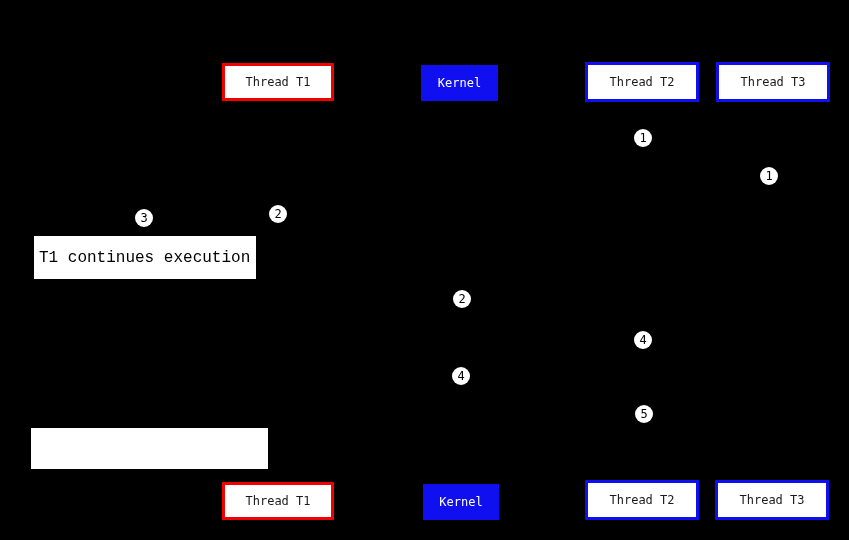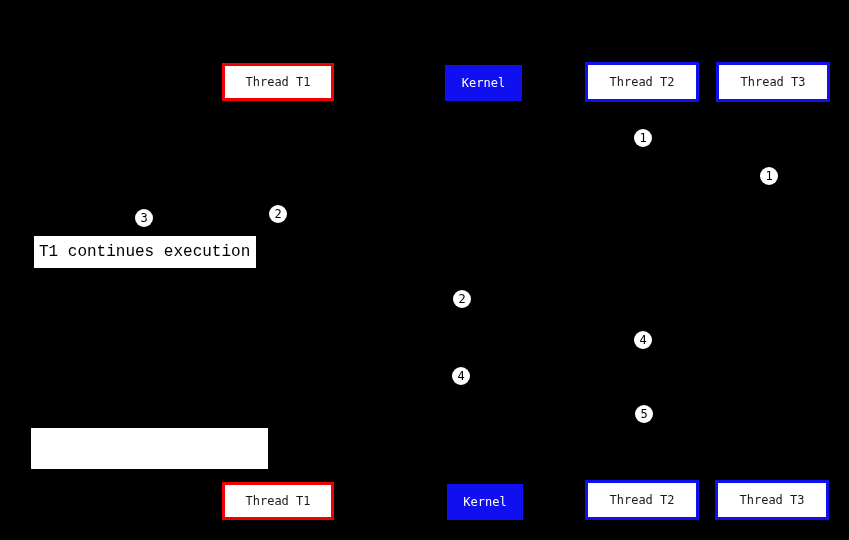--- a/index.html
+++ b/index.html
@@ -25,21 +25,20 @@
     color: var(--text_dark, #1a1a1a);
     font-size: 12px;
     white-space: nowrap;
   }
   .node.red-border  { border: 3px solid var(--red, #f20000); }
   .node.blue-border { border: 3px solid var(--blue, #0f0ff0); text-align: right; }
   .node.blue-fill   {
     background: var(--blue, #0f0ff0);
     color: var(--text_light, #ffffff);
     border: none;
-    margin-left: 24px;
   }
   .marker {
     position: absolute;
     width: 18px;
     height: 18px;
     border-radius: 50%;
     background: var(--box_fill, #ffffff);
     color: #000000;
     display: flex;
     align-items: center;
@@ -76,21 +75,21 @@
 
   <div class="marker" style="left:634px; top:129px;">1</div>
   <div class="marker" style="left:760px; top:167px;">1</div>
   <div class="marker" style="left:135px; top:209px;">3</div>
   <div class="marker" style="left:269px; top:205px;">2</div>
   <div class="marker" style="left:453px; top:290px;">2</div>
   <div class="marker" style="left:634px; top:331px;">4</div>
   <div class="marker" style="left:452px; top:367px;">4</div>
   <div class="marker" style="left:635px; top:405px;">5</div>
 
-  <div class="note" style="left:34px; top:236px; width:222px; height:32px;">T1 continues execution</div>
+  <div class="note" style="left:34px; top:236px; width:222px; height:43px;">T1 continues execution</div>
 
   <div class="blank-box" style="left:31px; top:428px; width:237px; height:41px;"></div>
 
   <div class="node red-border" style="left:222px; top:482px; width:112px; height:38px;">Thread T1</div>
   <div class="node blue-fill" style="left:423px; top:484px; width:76px;  height:36px;">Kernel</div>
   <div class="node blue-border" style="left:585px; top:480px; width:114px; height:40px;">Thread T2</div>
   <div class="node blue-border" style="left:715px; top:480px; width:114px; height:40px;">Thread T3</div>
 
 </div>
 

